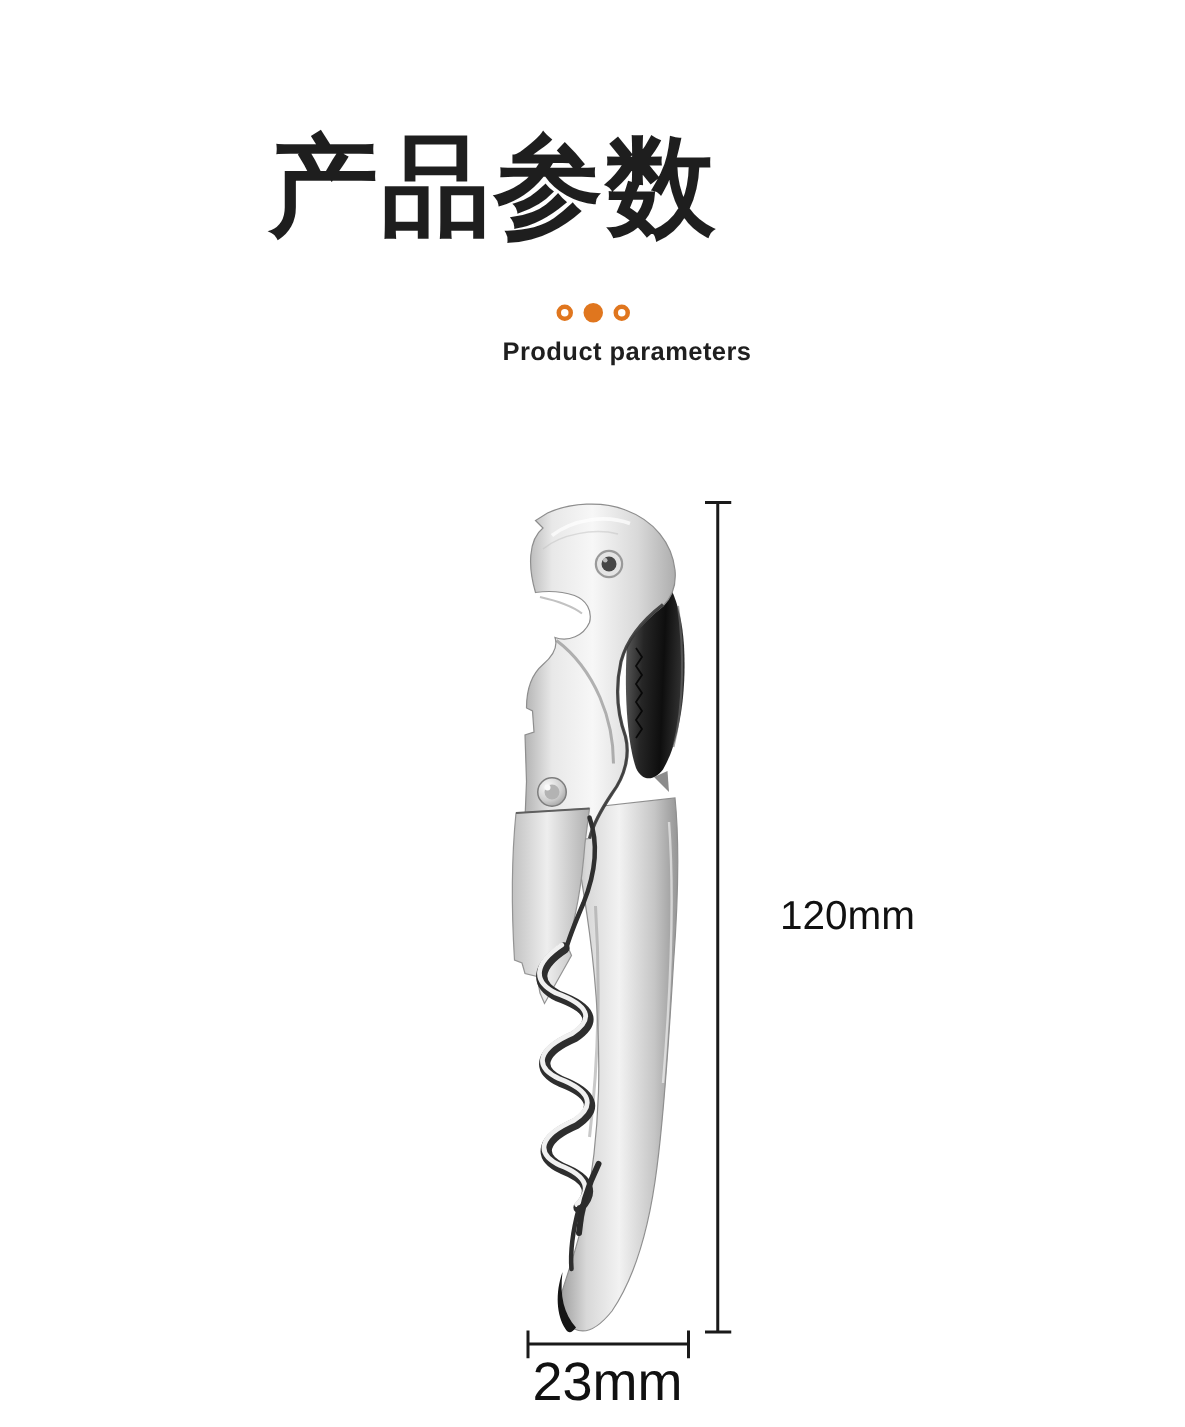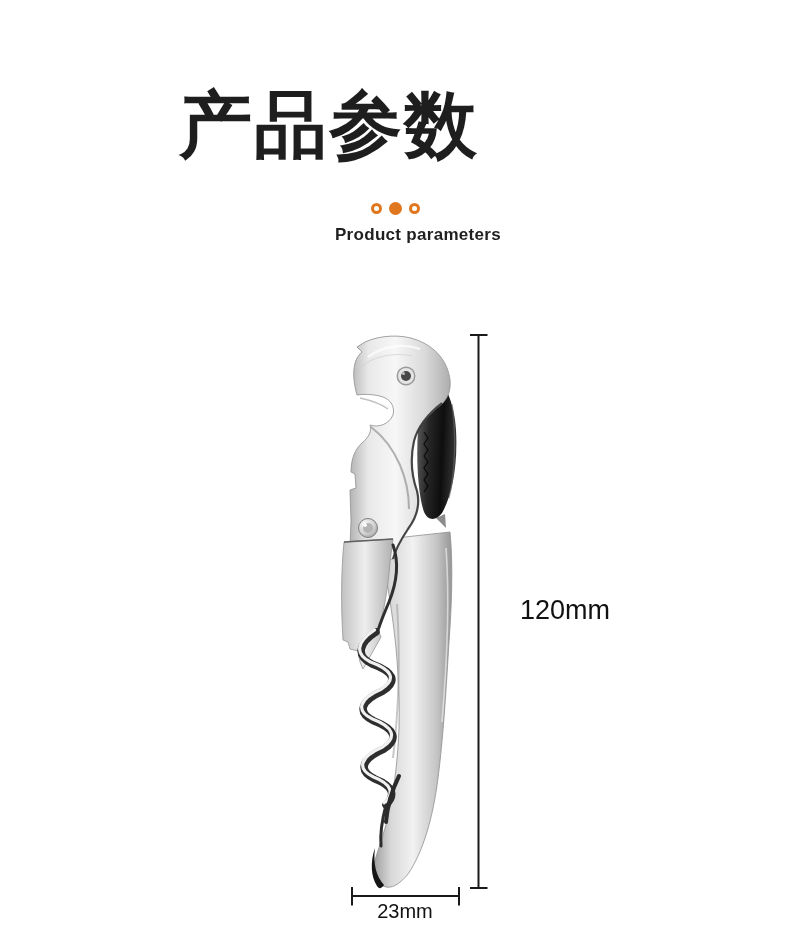--- a/index.html
+++ b/index.html
@@ -20,21 +20,21 @@
   .dot.solid{width:13px;height:13px;background:var(--accent,#E0761E);}
   .subtitle{
     position:absolute;top:225px;left:0;width:790px;margin:0;
     text-align:center;font-size:17px;font-weight:700;color:#1f1f1f;letter-spacing:.3px;padding-left:23px;
   }
 
   .figure-svg{position:absolute;left:0;top:0;width:790px;height:951px;}
 
   .dim-label{position:absolute;color:#111;font-weight:400;}
   .dim-height{left:489px;top:595px;font-size:27px;margin-left:31px;}
-  .dim-width{left:341px;top:900px;width:128px;text-align:center;font-size:20px;}
+  .dim-width{left:341px;top:900px;width:128px;text-align:center;font-size:36px;}
 </style>
 </head>
 <body style="background: rgb(255, 255, 255);">
 
 <div class="page">
 
   <h1 class="title">产品参数</h1>
 
   <div class="dots">
     <span class="dot ring"></span>

